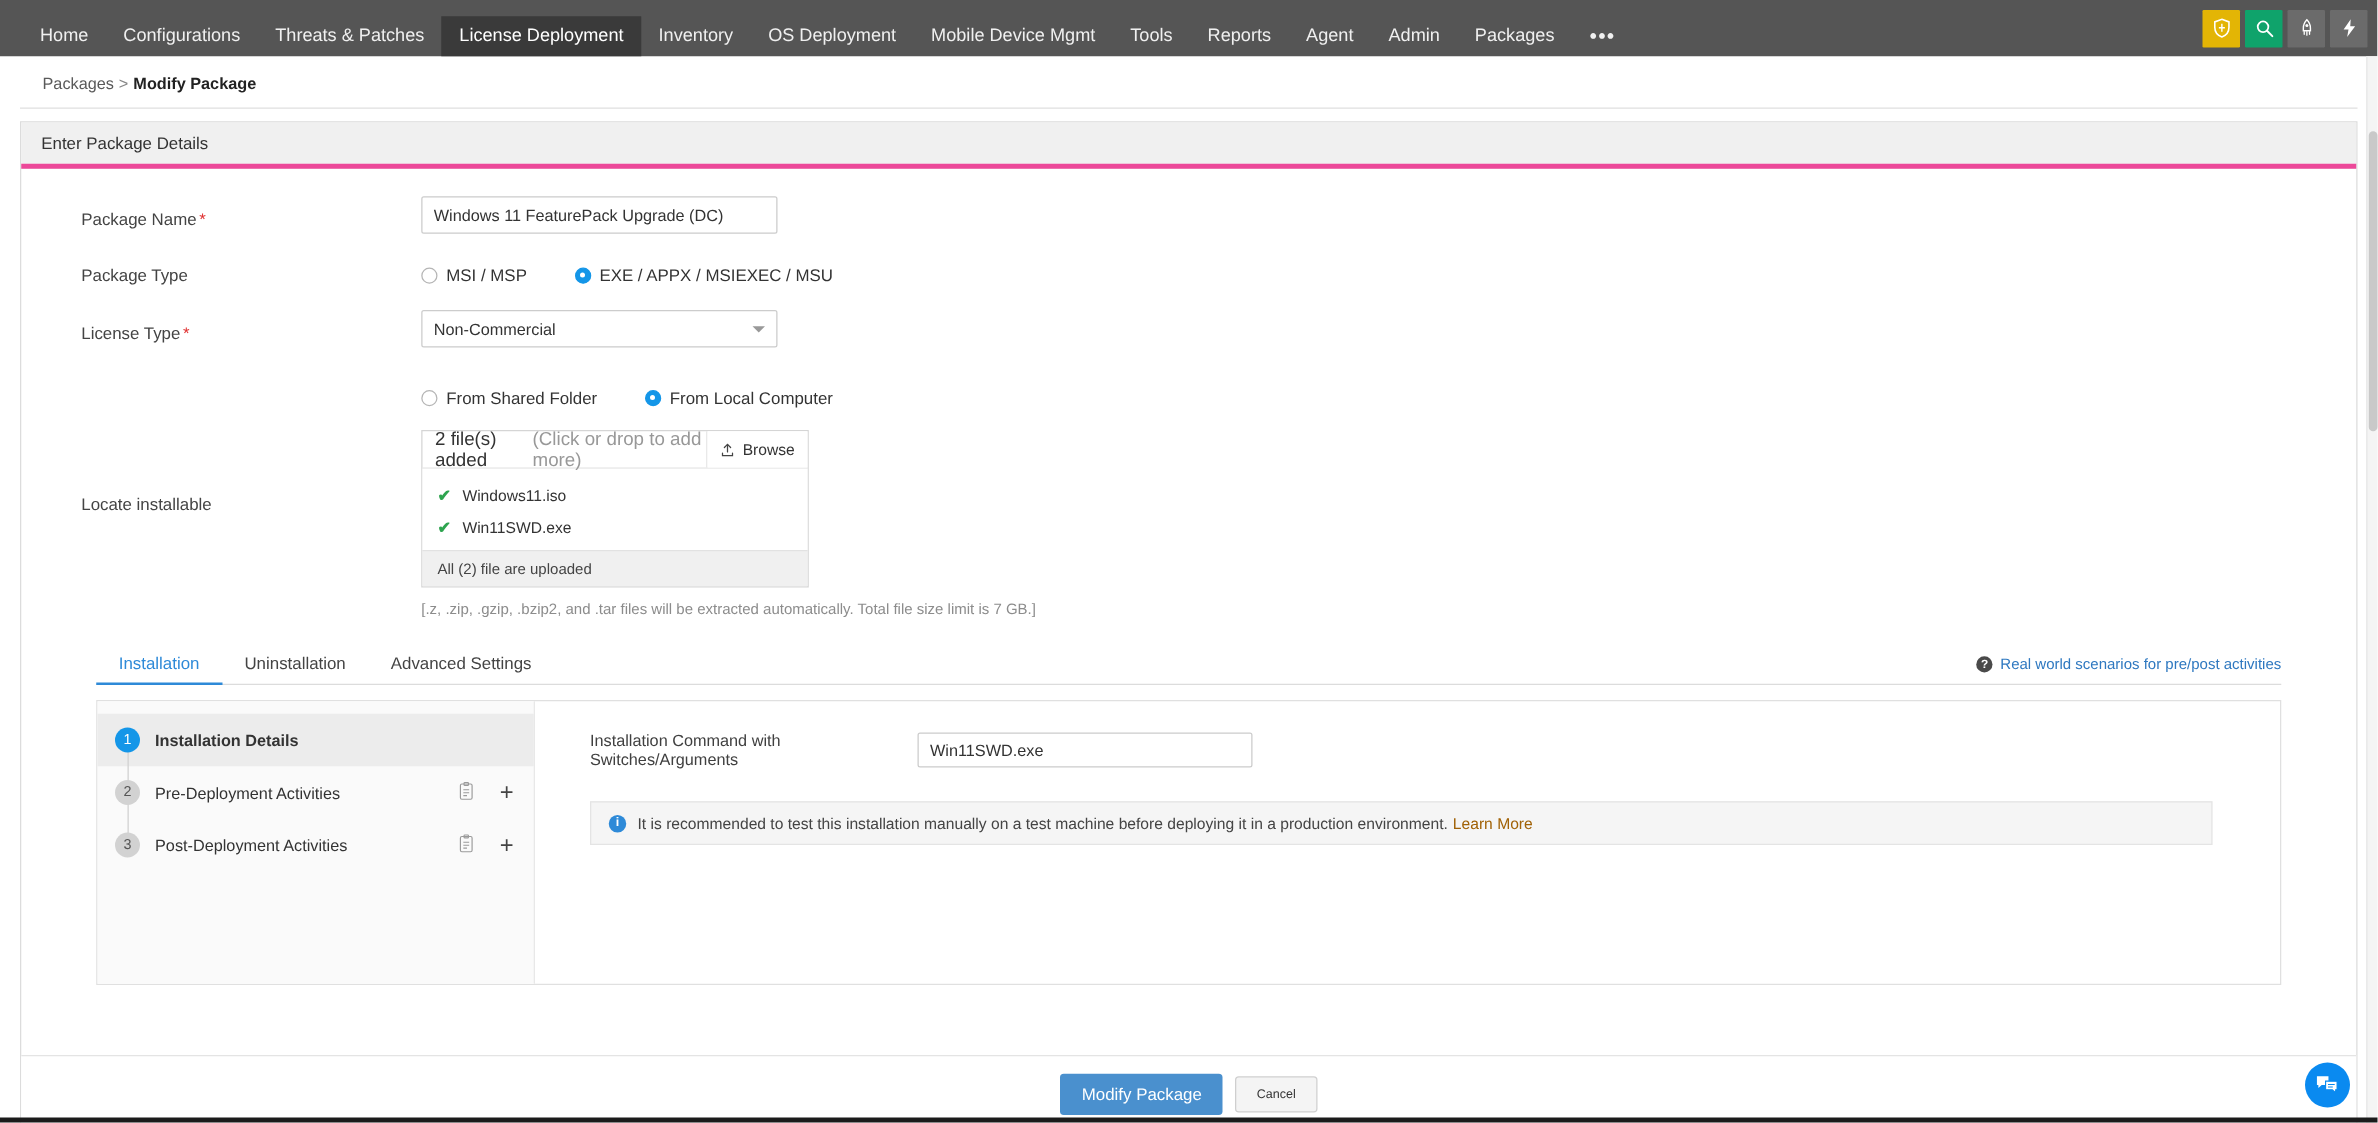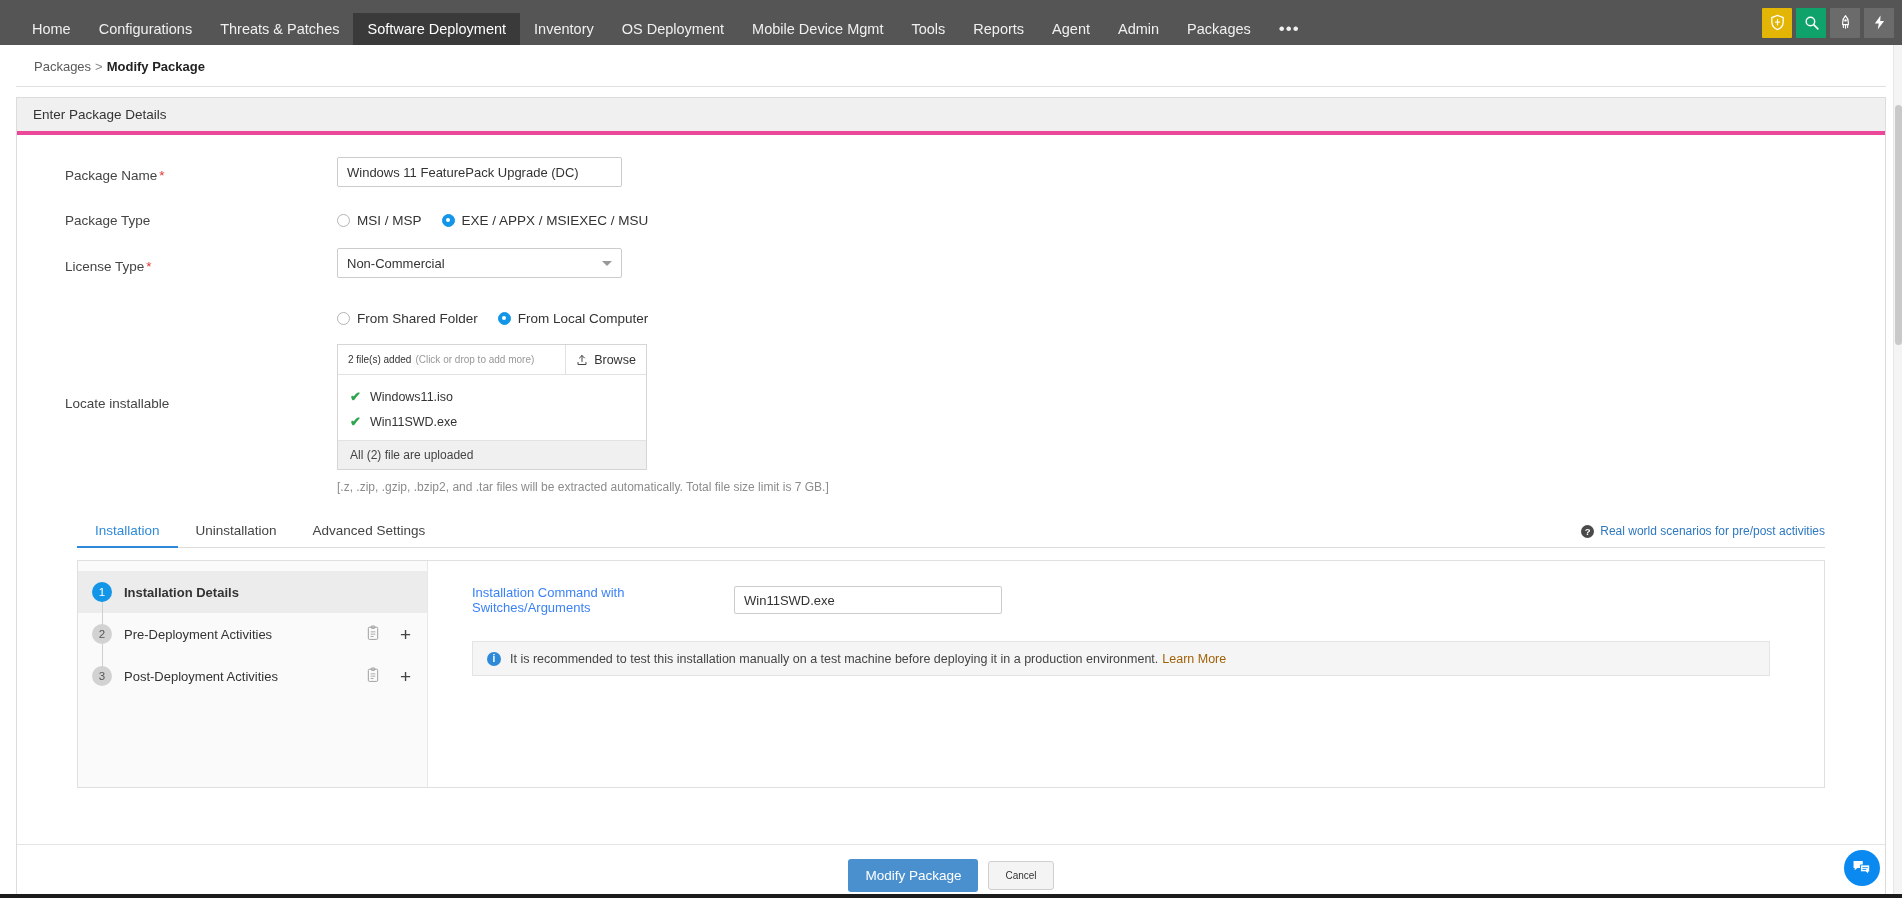--- a/index.html
+++ b/index.html
@@ -115,21 +115,21 @@
     cursor: pointer;
   }
   .caret {
     width: 0; height: 0;
     border-left: 5px solid transparent;
     border-right: 5px solid transparent;
     border-top: 5px solid #999;
   }
 
   
-  .radio-group { display: flex; align-items: center; gap: 20px; padding-top: 5px; }
+  .radio-group { display: flex; align-items: center; gap: 38px; padding-top: 5px; }
   .radio-opt { display: flex; align-items: center; gap: 7px; cursor: pointer; font-size: 13.5px; color: #333; }
   .radio {
     width: 13px; height: 13px;
     border-radius: 50%;
     border: 1.5px solid #b5b5b5;
     background: #fff;
     flex: none;
     position: relative;
   }
   .radio.on { border-color: #1496e8; background: #1496e8; }
@@ -140,21 +140,21 @@
     background: #fff; border-radius: 50%;
   }
 
   
   .upload-wrap { width: 310px; margin-top: 18px; }
   .upload-box { border: 1px solid #d5d5d5; background: #fff; }
   .upload-top { display: flex; height: 30px; border-bottom: 1px solid #e2e2e2; }
   .upload-count {
     flex: 1; display: flex; align-items: center;
     padding-left: 10px;
-    font-size: 10px; color: #333;
+    font-size: 15px; color: #333;
     border-right: 1px solid #e2e2e2;
     cursor: pointer;
   }
   .upload-count .muted { color: #989898; margin-left: 4px; }
   .browse-btn {
     width: 80px; display: flex; align-items: center; justify-content: center;
     gap: 6px; font-size: 12.5px; color: #333; cursor: pointer; background: #fff;
   }
   .file-list { padding: 9px 0 6px 0; background: #fff; }
   .file-item {
@@ -241,21 +241,21 @@
     left: 23.5px;
     width: 1px;
     background: #cfcfcf;
     z-index: 1;
   }
   .conn-1 { top: 30px; height: 46px; }
   .conn-2 { top: 77px; height: 46px; }
 
   .panel-main { flex: 1; padding: 24px 30px 0 44px; }
   .cmd-row { display: flex; align-items: center; }
-  .cmd-label { font-size: 13px; color: #3b82f6; width: 262px; }
+  .cmd-label { font-size: 13px; color: #404040; width: 262px; }
   .cmd-input {
     width: 268px; height: 28px;
     border: 1px solid #cccccc; border-radius: 2px;
     padding: 0 9px; font-size: 13px; color: #333;
     font-family: "Liberation Sans", sans-serif;
     outline: none; background: #fff;
   }
   .notice {
     margin-top: 26px;
     background: #f5f5f5;
@@ -338,21 +338,21 @@
     <div class="nav-item">
         <span>Home</span>
       </div>
     <div class="nav-item">
         <span>Configurations</span>
       </div>
     <div class="nav-item">
         <span>Threats &amp; Patches</span>
       </div>
     <div class="nav-item active">
-        <span>Software Deployment</span>
+        <span>License Deployment</span>
       </div>
     <div class="nav-item">
         <span>Inventory</span>
       </div>
     <div class="nav-item">
         <span>OS Deployment</span>
       </div>
     <div class="nav-item">
         <span>Mobile Device Mgmt</span>
       </div>

